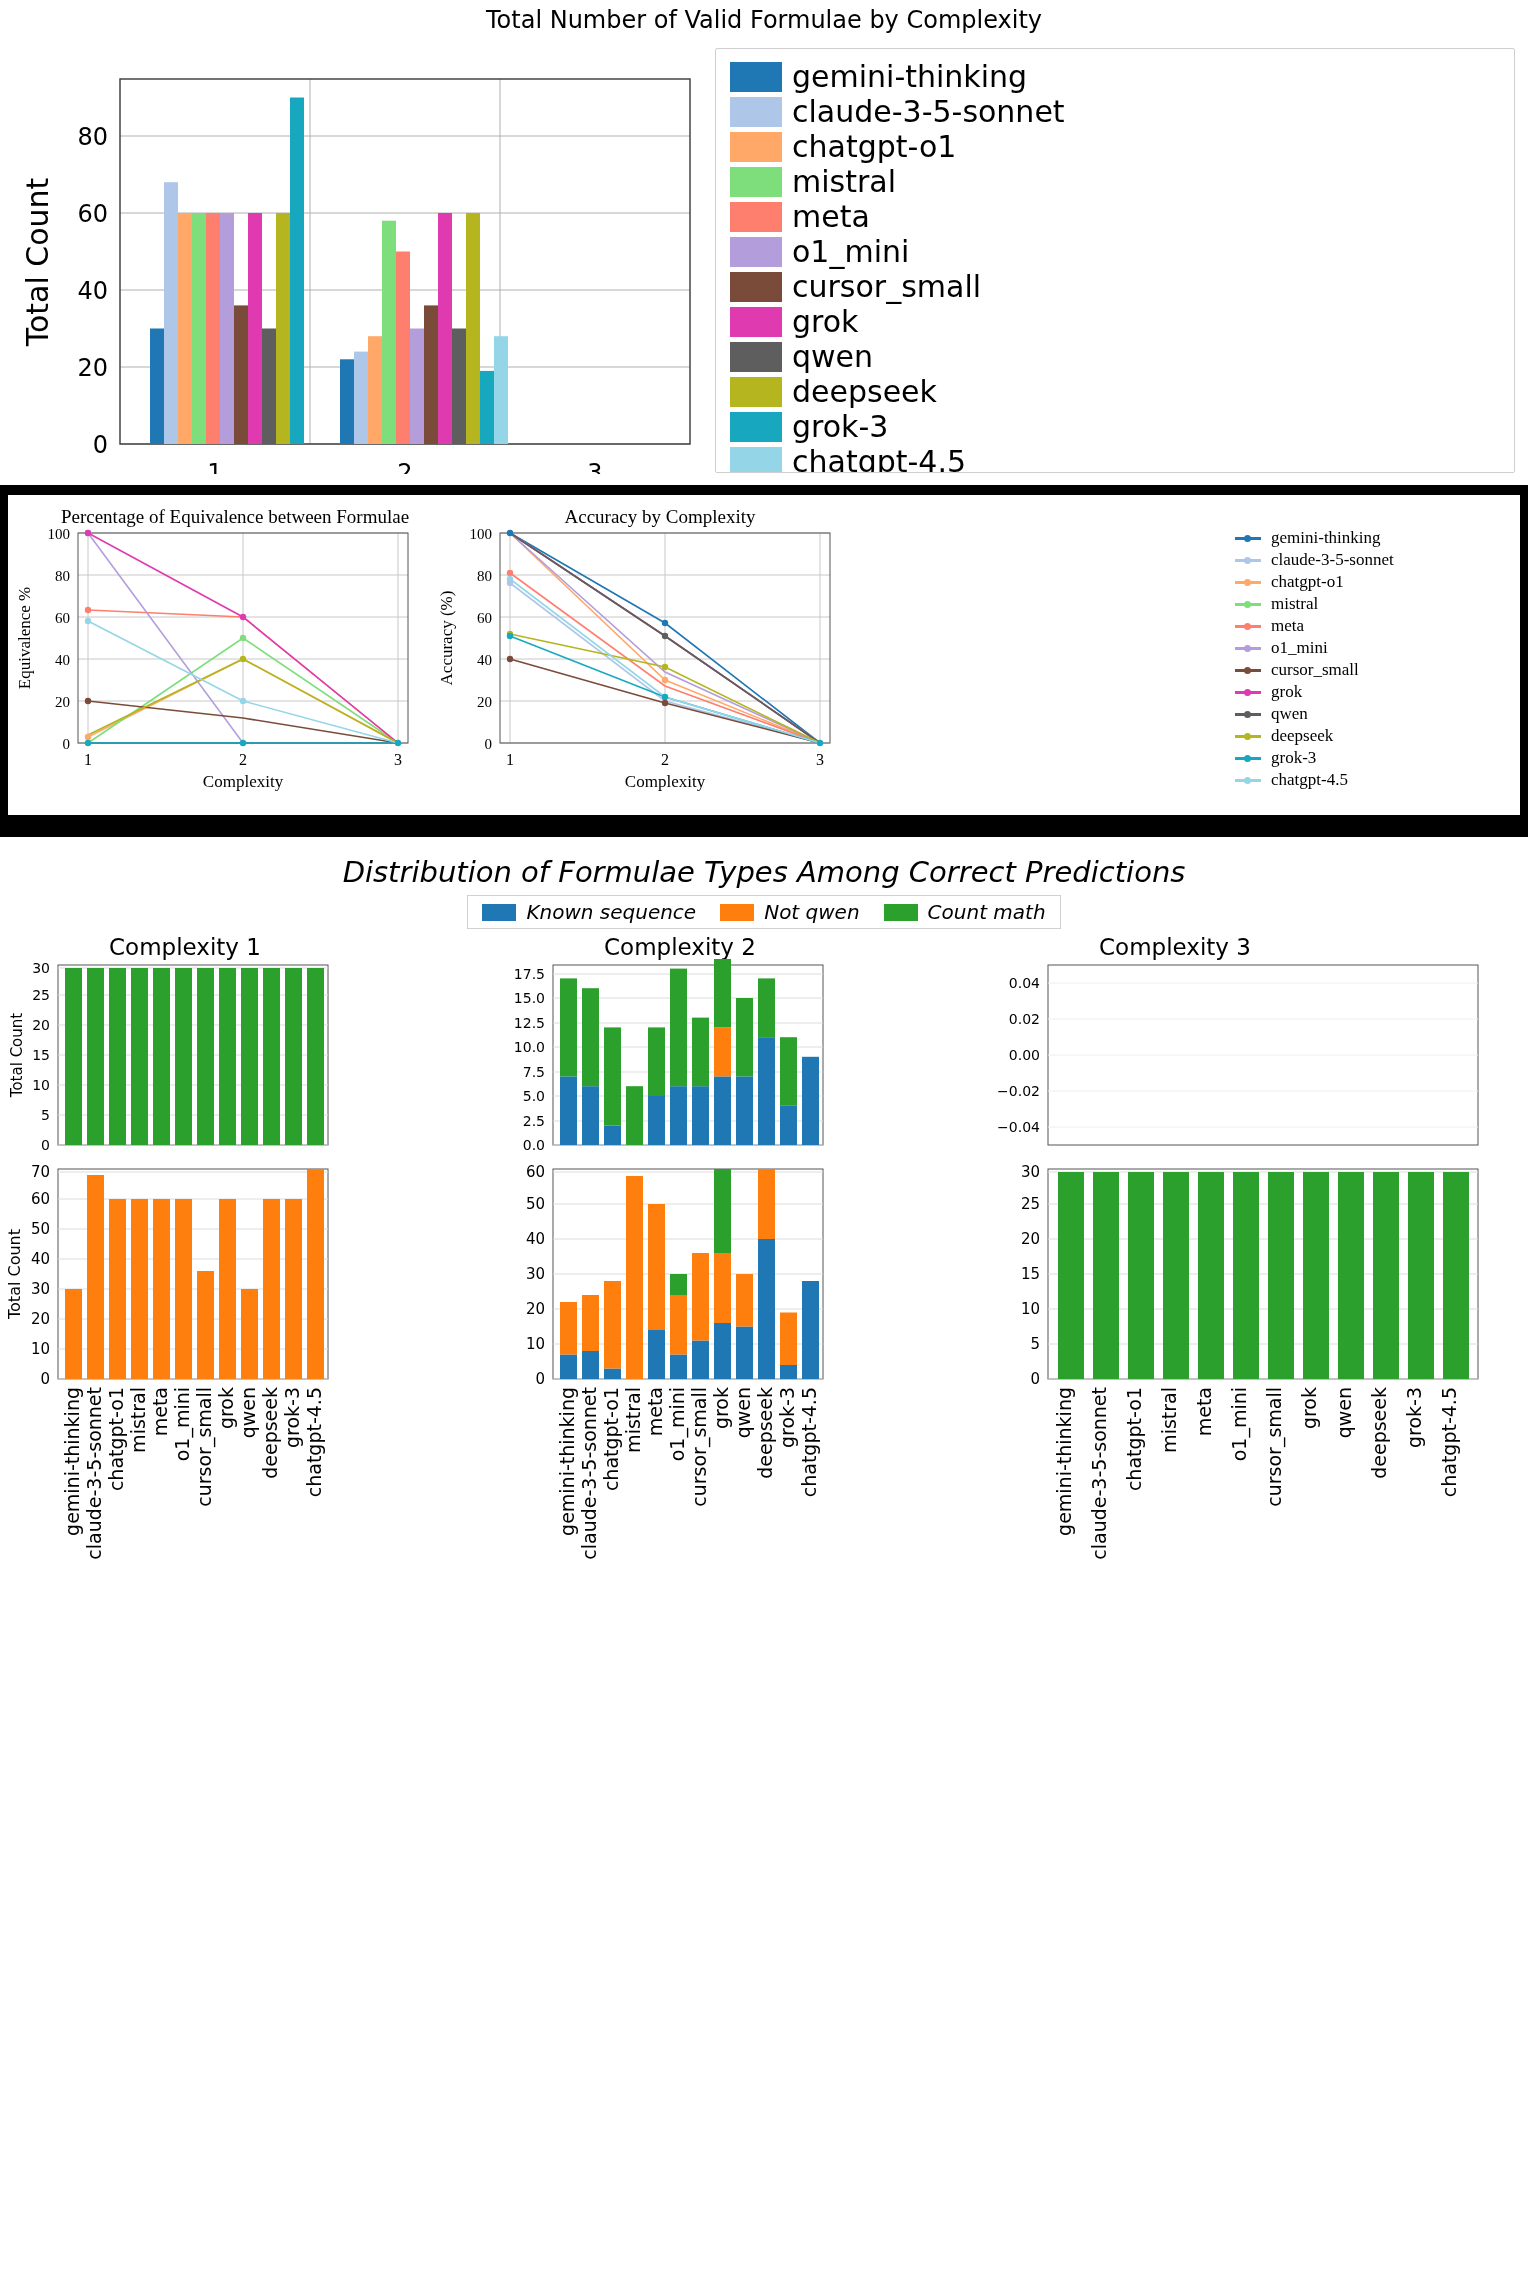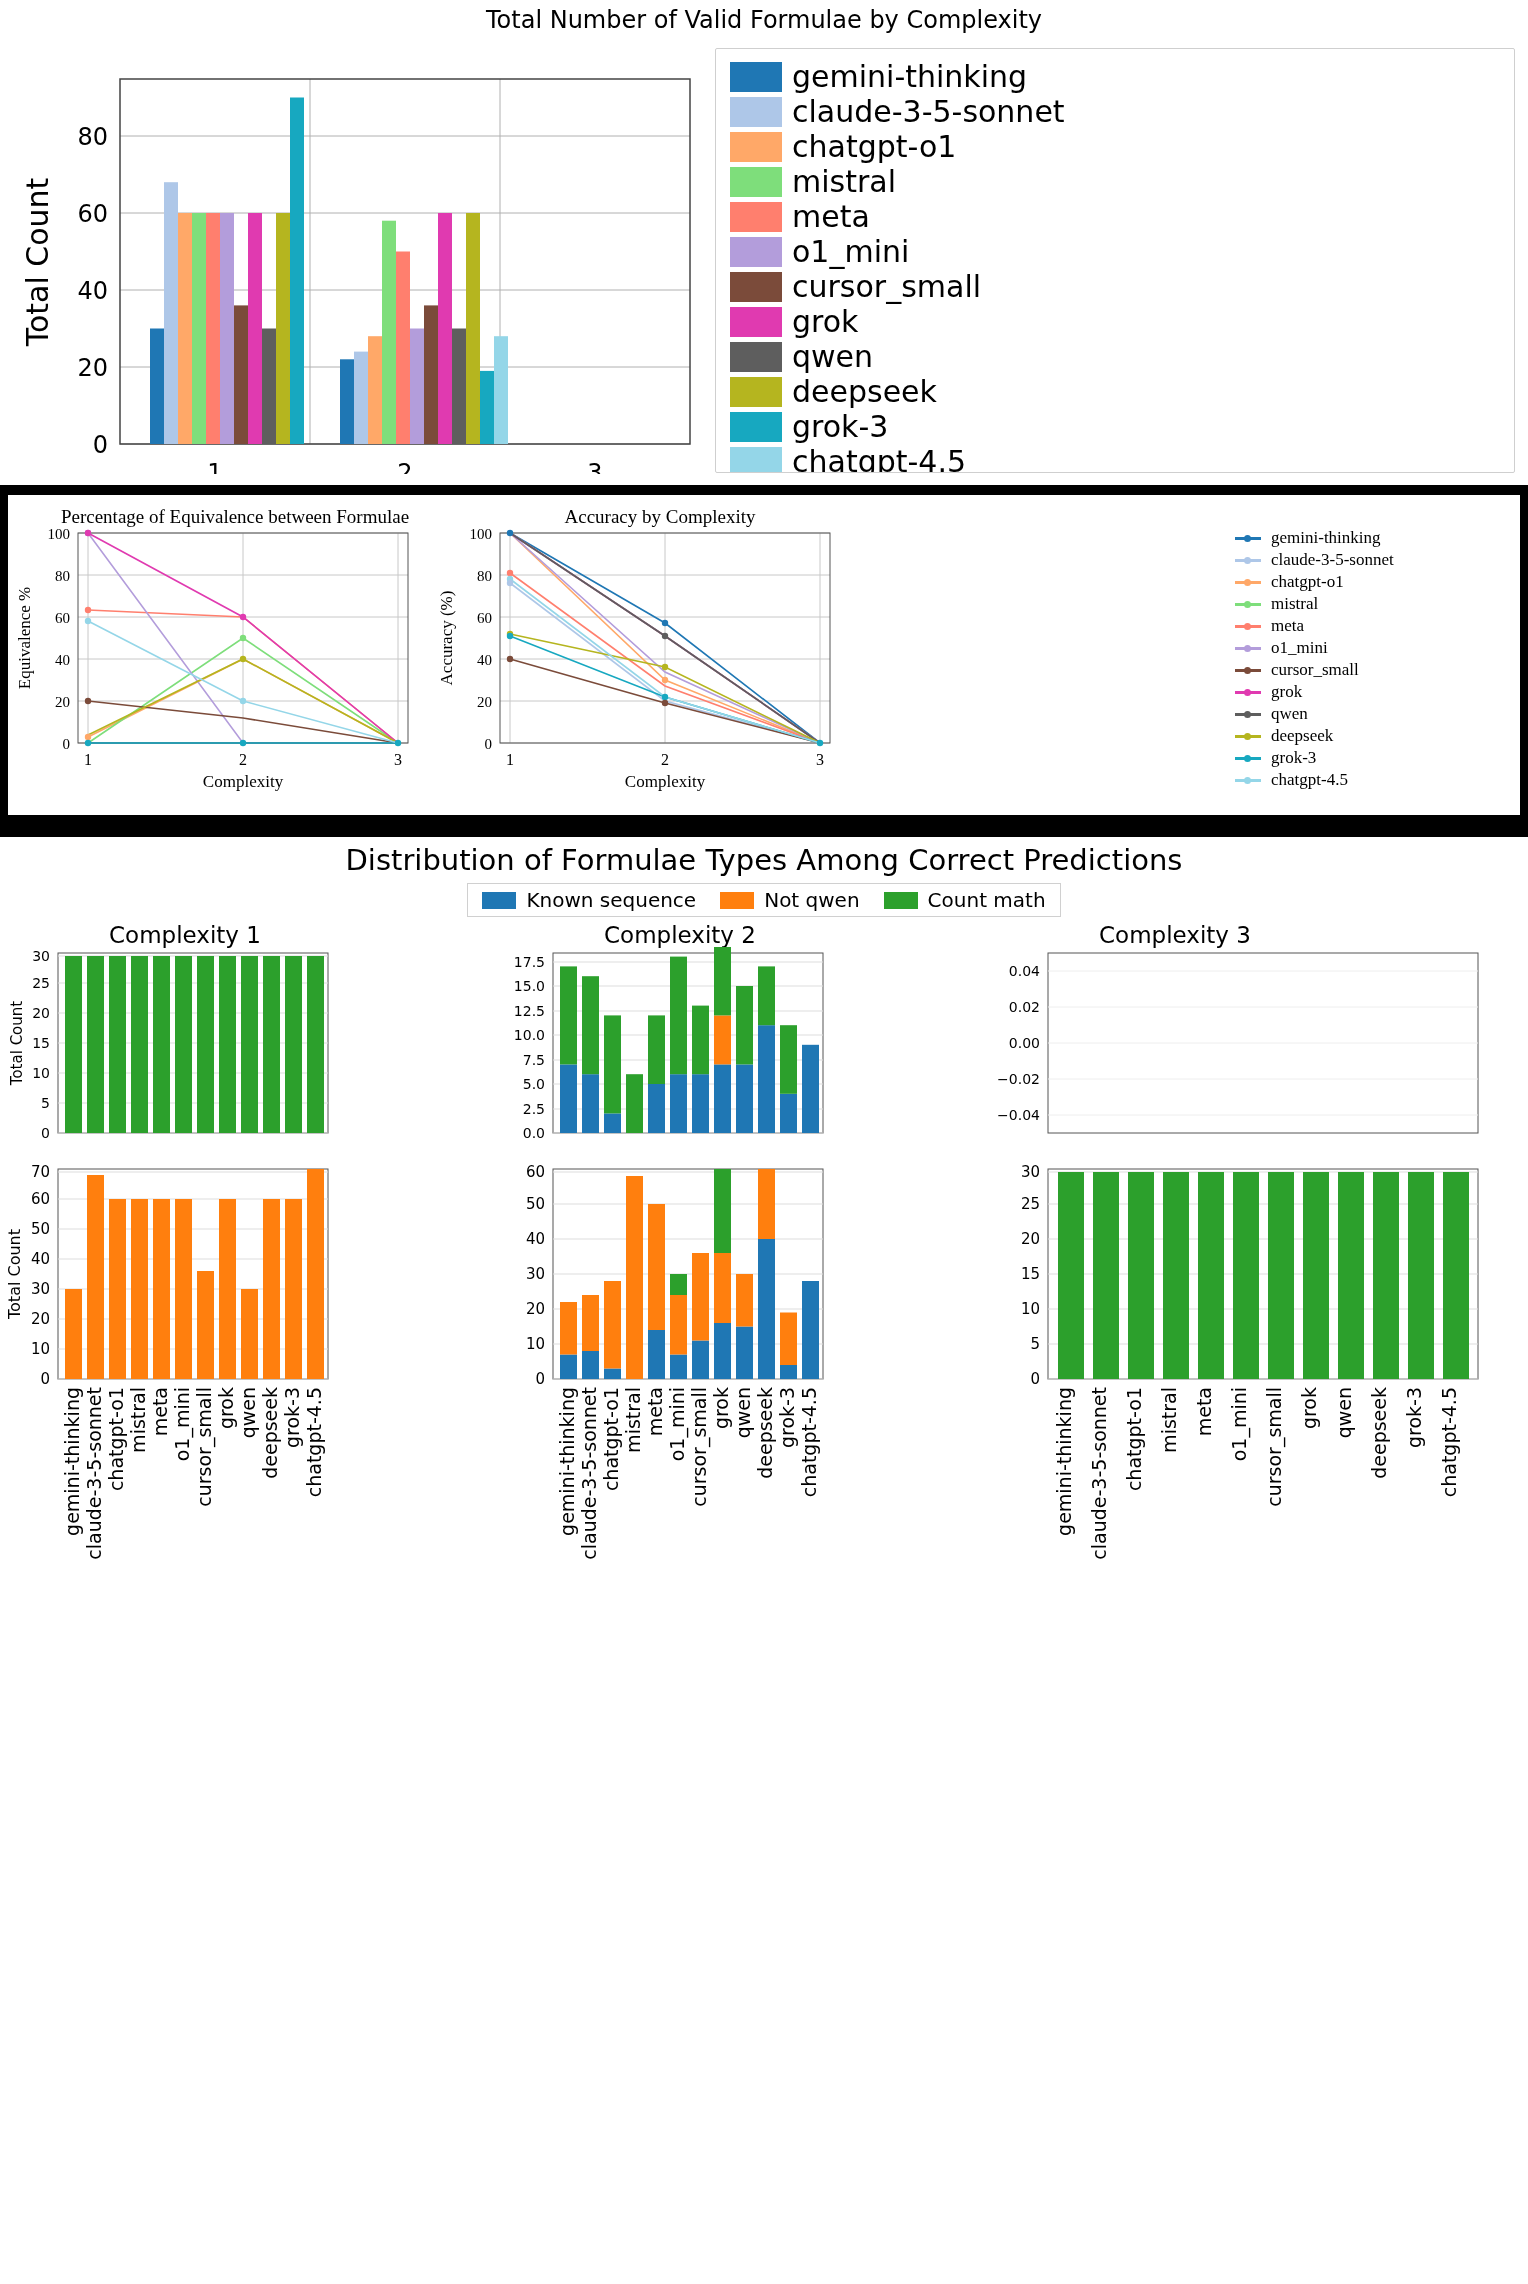--- a/index.html
+++ b/index.html
@@ -315,23 +315,23 @@
       <div class="lgd-box" style="height:22px;">
           <span class="swatch-sm" style="background:#94d6e8">
             <i class="dot" style="background:#94d6e8"></i>
           </span>
           <span class="small-legend-txt">chatgpt-4.5</span>
         </div>
     </div>
   </div>
 
   <div class="panel" style="height:310px;">
-    <div class="sec-title" style="padding-top:6px;">Distribution of Formulae Types Among Correct Predictions</div>
-
-    <div style="display:flex;justify-content:center;gap:0;margin-top:6px;">
+    <div class="sec-title" style="padding-top:18px;font-style:italic;">Distribution of Formulae Types Among Correct Predictions</div>
+
+    <div style="display:flex;justify-content:center;gap:0;margin-top:6px;font-style:italic;">
       <div style="display:flex;align-items:center;gap:24px;border:1px solid #d0d0d0;padding:4px 14px;">
         <div class="lgd-box">
             <span style="width:34px;height:17px;background:#1f77b4;display:inline-block;"></span>
             <span style="font-size:20px;">Known sequence</span>
           </div>
         <div class="lgd-box">
             <span style="width:34px;height:17px;background:#ff7f0e;display:inline-block;"></span>
             <span style="font-size:20px;">Not qwen</span>
           </div>
         <div class="lgd-box">

